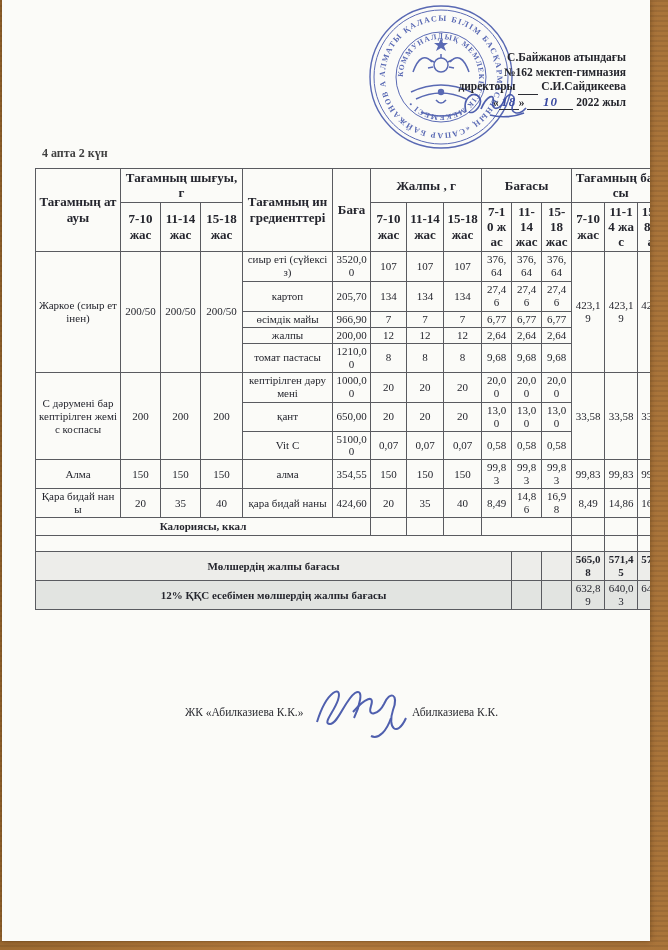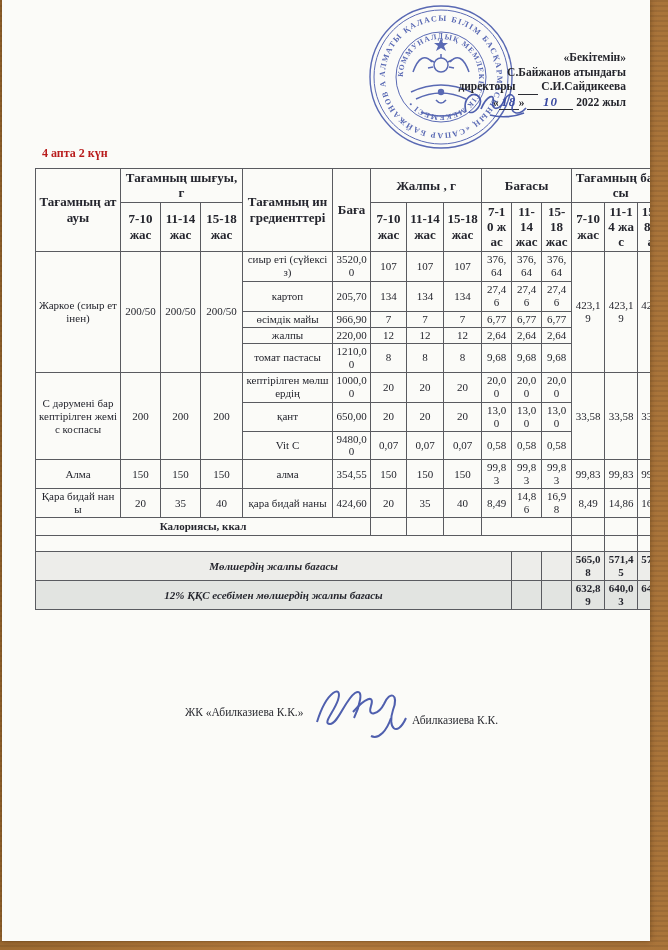--- a/index.html
+++ b/index.html
@@ -27,47 +27,47 @@
   .hand{
     color:#3a4aa2;font-style:italic;font-weight:bold;
     font-size:13px;letter-spacing:1px;
   }
   .uline{display:inline-block;border-bottom:1px solid #2c2d33;min-width:46px;text-align:center;}
   .uline.short{min-width:20px;}
   .dir-sig{position:absolute;right:118px;top:88px;z-index:3;}
   
   .stamp{position:absolute;left:360px;top:2px;width:158px;height:150px;opacity:.88;}
   
-  .page-label{position:absolute;left:40px;top:146px;font-size:12px;font-weight:bold;color:#b91c1c;}
+  .page-label{position:absolute;left:40px;top:146px;font-size:12px;font-weight:bold;color:#404040;}
   
   table.menu{
     position:absolute;left:33px;top:168px;width:634px;
     border-collapse:collapse;table-layout:fixed;
     font-size:11px;color:#25262e;
   }
   table.menu td{
     border:1px solid #5a5b60;text-align:center;vertical-align:middle;
     padding:1px 3px;word-break:break-all;line-height:1.18;
     overflow:hidden;
   }
   td.th{font-weight:bold;word-break:normal;font-size:13px;padding:1px 1px;}
   tr.hrow1{height:30px;} tr.hrow2{height:46px;}
   td.nm{font-weight:normal;text-align:left;vertical-align:top;word-break:normal;padding:2px 3px;}
   td.ing{text-align:left;word-break:normal;padding:1px 3px;}
   td.cal{font-weight:bold;text-align:left;word-break:normal;}
-  td.tot{font-weight:bold;font-style:italic;text-align:left;word-break:normal;padding-left:5px;}
+  td.tot{font-weight:bold;text-align:left;word-break:normal;padding-left:5px;}
   tr.h30{height:30px;} tr.h28{height:28px;} tr.h26{height:26px;}
   tr.h24{height:24px;} tr.h18{height:18px;} tr.h16{height:16px;}
   tr.bg1 td{background:#ededea;font-weight:bold;}
-  tr.bg2 td{background:#e2e4e1;font-weight:bold;}
+  tr.bg2 td{background:#e2e4e1;font-weight:normal;}
   tr.bg1 td.tot,tr.bg2 td.tot{font-weight:bold;}
   
   .footer-line{position:absolute;top:706px;left:0;width:648px;font-size:11.5px;color:#2a2b31;}
   .footer-left{position:absolute;left:183px;top:0;}
-  .footer-right{position:absolute;left:410px;top:0;margin-top:8px;}
+  .footer-right{position:absolute;left:410px;top:0;}
   .vendor-sig{position:absolute;left:305px;top:678px;z-index:3;}
 </style>
 </head>
 <body>
 
 <div class="paper">
 
   <svg class="stamp" viewBox="0 0 150 150">
     <g fill="none" stroke="#4355aa" stroke-width="1.4">
       <circle cx="75" cy="75" r="71"></circle>
@@ -97,22 +97,22 @@
       <path d="M103,70 Q95,48 84,60"></path>
       <path d="M45,90 Q75,76 105,90"></path>
       <path d="M50,97 Q75,85 100,97"></path>
       <circle cx="75" cy="90" r="3.2" fill="#4355aa" stroke="none"></circle>
       <path d="M70,98 Q75,104 80,98"></path>
       <path d="M55,110 Q75,118 95,110"></path>
     </g>
   </svg>
 
   <div class="approval">
-    <div>«Бекітемін»</div>
     <div>С.Байжанов атындағы</div>
+    <div>№162 мектеп-гимназия</div>
     <div>
       <span>директоры</span>
       <span class="uline short">&nbsp;&nbsp;&nbsp;&nbsp;&nbsp;&nbsp;</span>
       <span>С.И.Сайдикеева</span>
     </div>
     <div>
       «<span class="hand uline short">18</span>»
       <span class="uline"><span class="hand">10</span></span>
       <span>2022 жыл</span>
     </div>
@@ -203,21 +203,21 @@
           <td>966,90</td>
           <td>7</td>
           <td>7</td>
           <td>7</td>
           <td>6,77</td>
           <td>6,77</td>
           <td>6,77</td>
         </tr>
         <tr class="h16">
           <td class="ing">жалпы</td>
-          <td>220,00</td>
+          <td>200,00</td>
           <td>12</td>
           <td>12</td>
           <td>12</td>
           <td>2,64</td>
           <td>2,64</td>
           <td>2,64</td>
         </tr>
         <tr class="h24">
           <td class="ing">томат пастасы</td>
           <td>1210,00</td>
@@ -226,21 +226,21 @@
           <td>8</td>
           <td>9,68</td>
           <td>9,68</td>
           <td>9,68</td>
         </tr>
         <tr class="h30">
           <td rowspan="3" class="nm">С дәрумені бар кептірілген жеміс коспасы</td>
           <td rowspan="3">200</td>
           <td rowspan="3">200</td>
           <td rowspan="3">200</td>
-          <td class="ing">кептірілген мөлшердің</td>
+          <td class="ing">кептірілген дәрумені</td>
           <td>1000,00</td>
           <td>20</td>
           <td>20</td>
           <td>20</td>
           <td>20,00</td>
           <td>20,00</td>
           <td>20,00</td>
           <td rowspan="3">33,58</td>
           <td rowspan="3">33,58</td>
           <td rowspan="3">33,58</td>
@@ -250,21 +250,21 @@
           <td>650,00</td>
           <td>20</td>
           <td>20</td>
           <td>20</td>
           <td>13,00</td>
           <td>13,00</td>
           <td>13,00</td>
         </tr>
         <tr class="h24">
           <td class="ing">Vit C</td>
-          <td>9480,00</td>
+          <td>5100,00</td>
           <td>0,07</td>
           <td>0,07</td>
           <td>0,07</td>
           <td>0,58</td>
           <td>0,58</td>
           <td>0,58</td>
         </tr>
         <tr class="h24">
           <td class="nm">Алма</td>
           <td>150</td>

